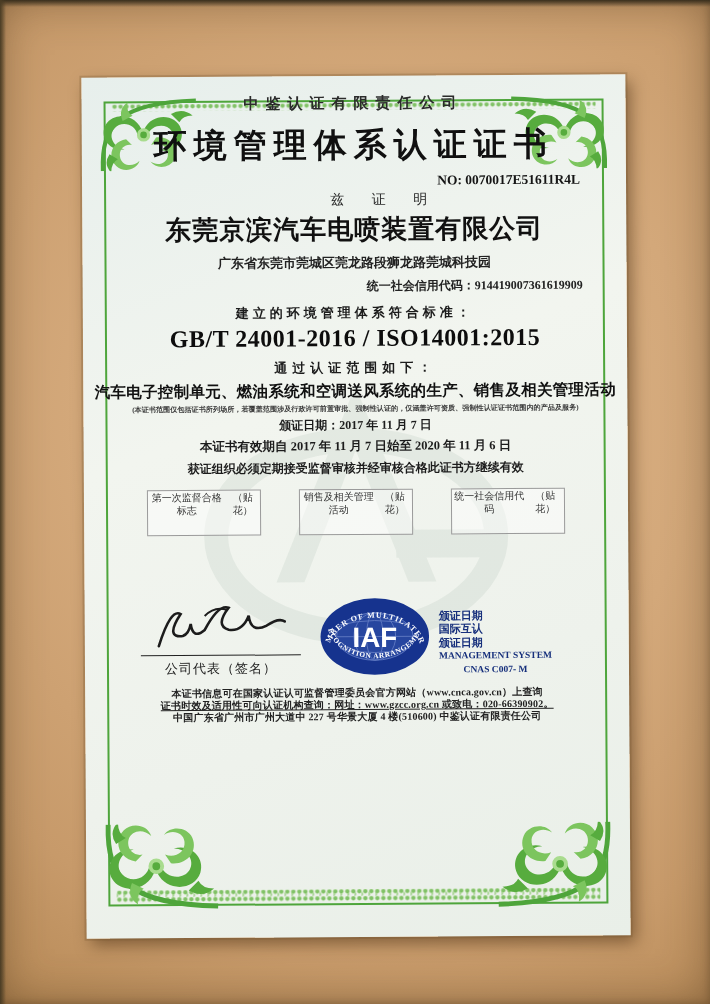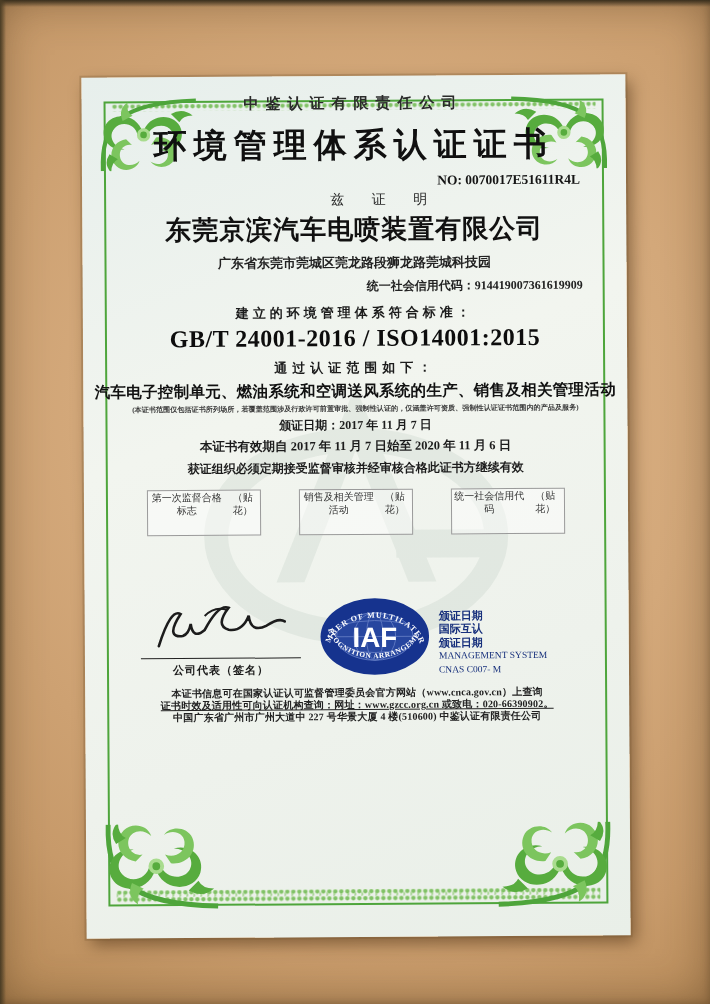--- a/index.html
+++ b/index.html
@@ -60,26 +60,26 @@
   .scope-note{margin-top:2px;font-size:7.5px;font-weight:bold;color:#3a3a3a;transform:scale(.95);}
   .issue-date{margin-top:3px;font-size:12px;font-weight:bold;}
   .validity{margin-top:4px;font-size:12.5px;font-weight:bold;}
   .sup-note{margin-top:5px;font-size:12px;font-weight:bold;}
   .boxes{margin-top:12px;display:flex;justify-content:center;gap:38px;}
   .sup-box{width:112px;height:44px;border:1px solid #9a9a9a;background:rgba(255,255,255,.45);
     display:flex;flex-direction:row;justify-content:center;font-size:10px;color:#333;line-height:13px;}
   .sign-row{margin-top:52px;display:flex;align-items:flex-end;justify-content:flex-start;padding:0 36px 0 56px;height:90px;}
   .sign-block{width:160px;text-align:center;position:relative;}
   .sign-scribble{position:absolute;left:6px;bottom:22px;}
-  .sign-line{border-top:1.5px solid #222;padding-top:4px;font-size:11px;letter-spacing:1px;color:#1a1a1a;font-weight:700;}
+  .sign-line{border-top:1.5px solid #222;padding-top:4px;font-size:13px;letter-spacing:1px;color:#1a1a1a;font-weight:400;}
   .iaf-block{margin-left:18px;margin-bottom:-4px;}
   .cnas-block{margin-left:10px;margin-bottom:2px;}
   .cnas-text{margin-left:8px;margin-bottom:0;text-align:left;line-height:13.5px;}
   .cnas-text .zh{font-size:11px;font-weight:bold;color:#17307c;}
-  .cnas-text .en{font-size:9.5px;font-weight:normal;color:#17307c;}
+  .cnas-text .en{font-size:9.5px;font-weight:bold;color:#17307c;text-align:center;}
   .footer{margin-top:10px;font-size:10px;font-weight:bold;color:#222;line-height:12px;letter-spacing:.2px;}
   .footer .u{text-decoration:underline;}
 </style>
 </head>
 <body>
 
 <svg width="0" height="0" style="position:absolute" aria-hidden="true">
   <symbol id="flourish" viewBox="0 0 120 90">
     <path d="M6,90 C4,34 26,8 118,6" fill="none" stroke="#4ea53b" stroke-width="5"></path>
     <path d="M54,44 c-6,-22 -34,-26 -44,-10 c-9,15 4,33 22,30 c-13,-2 -20,-16 -12,-25 c9,-10 26,-5 28,9 z" fill="#57ac3e"></path>

